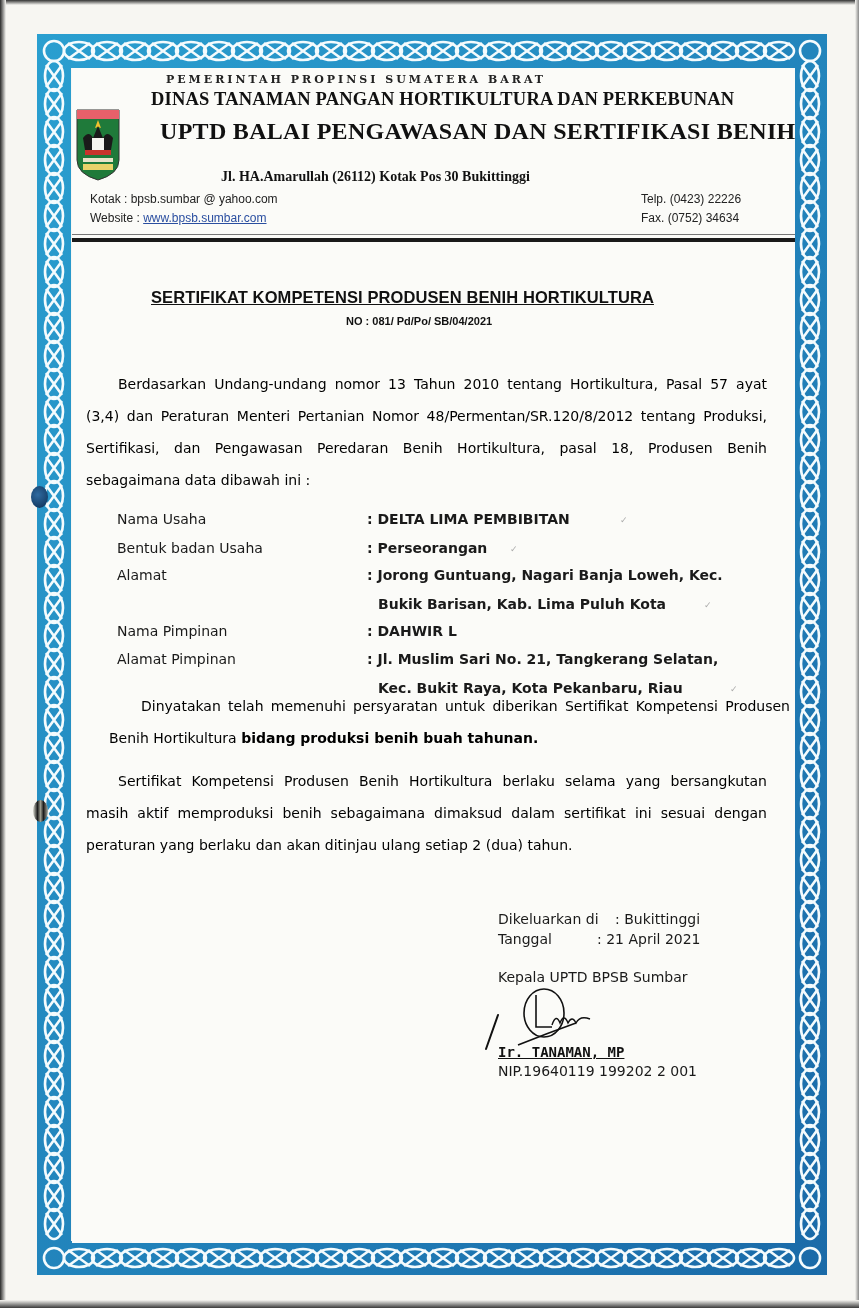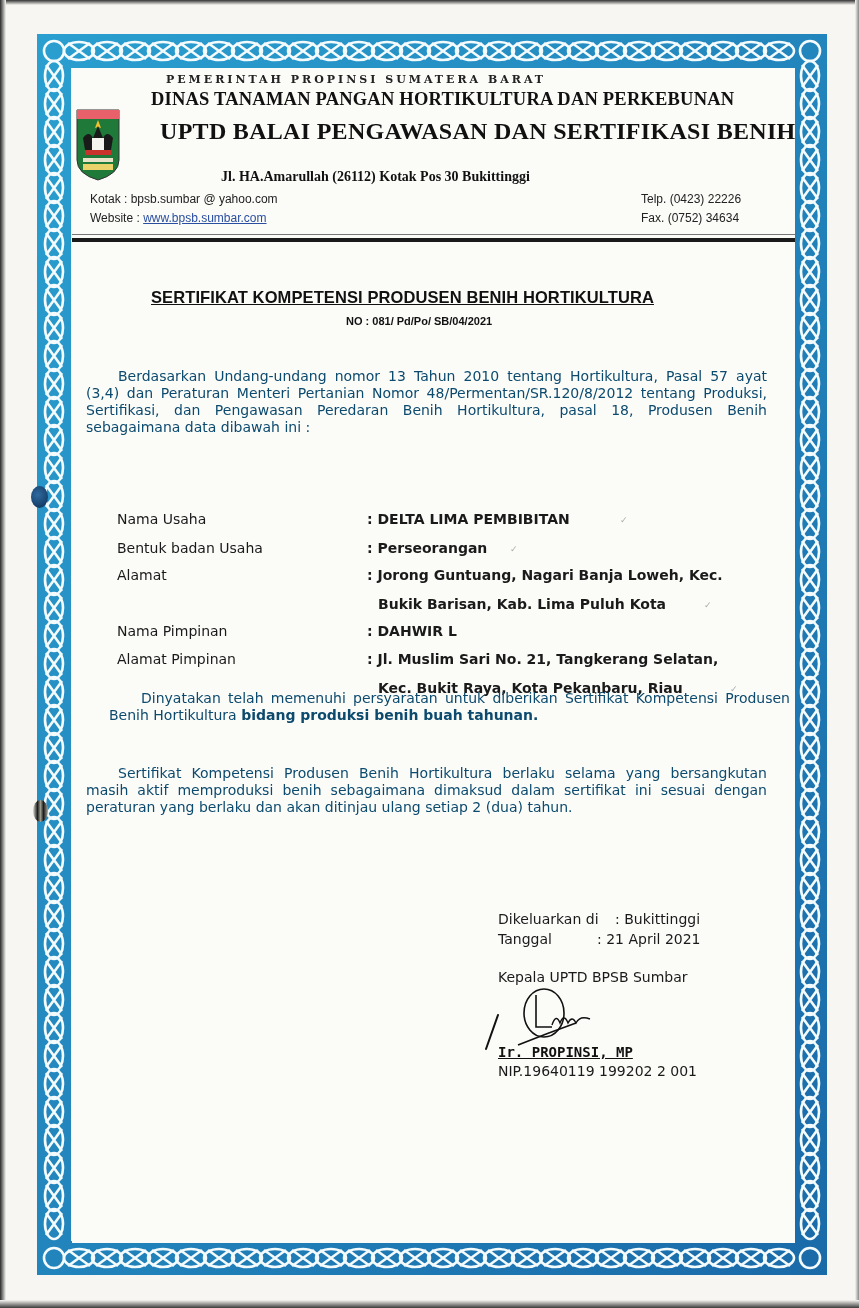--- a/index.html
+++ b/index.html
@@ -40,21 +40,21 @@
     .lh-telp { position: absolute; left: 641px; top: 192px; font-size: 12px; font-family: "Liberation Sans", sans-serif; color: #222; }
     .lh-fax { position: absolute; left: 641px; top: 211px; font-size: 12px; font-family: "Liberation Sans", sans-serif; color: #222; }
     .lh-rule { position: absolute; left: 72px; top: 238px; width: 723px; height: 4px; background: #1a1a1a; }
     .lh-rule-thin { position: absolute; left: 72px; top: 234px; width: 723px; height: 1px; background: #777; }
 
     .logo { position: absolute; left: 75px; top: 108px; width: 46px; height: 74px; }
 
     .cert-title { position: absolute; left: 151px; top: 288px; font-family: "Liberation Sans", sans-serif; font-weight: bold; font-size: 16.5px; text-decoration: underline; color: #111; letter-spacing: 0.1px; }
     .cert-no { position: absolute; left: 334px; top: 315px; font-family: "Liberation Sans", sans-serif; font-weight: bold; font-size: 11px; color: #111; margin-left: 12px; }
 
-    .para { position: absolute; font-size: 14px; line-height: 17px; color: #0c4a6e; }
+    .para { position: absolute; font-size: 14px; line-height: 32px; color: #000000; }
     .p1 { left: 86px; top: 368px; width: 681px; text-align: justify; text-indent: 32px; }
 
     .row-label { position: absolute; left: 117px; font-size: 14px; color: #1a1a1a; }
     .row-value { position: absolute; left: 367px; font-size: 14px; font-weight: bold; color: #1a1a1a; }
     .row-value-cont { position: absolute; left: 378px; font-size: 14px; font-weight: bold; color: #1a1a1a; }
 
     .p2 { left: 86px; top: 690px; width: 681px; text-align: justify; text-indent: 32px; margin-left: 23px; }
     .p3 { left: 86px; top: 765px; width: 681px; text-align: justify; text-indent: 32px; }
     .justify-last { text-align-last: left; }
 
@@ -701,20 +701,20 @@
   <div class="issued" style="top:969px">Kepala UPTD BPSB Sumbar</div>
 
   <svg class="signature" viewBox="0 0 130 70">
     <path d="M20 30 L8 64" stroke="#111" stroke-width="2" fill="none" stroke-linecap="round"></path>
     <ellipse cx="66" cy="28" rx="20" ry="24" stroke="#111" stroke-width="1.6" fill="none"></ellipse>
     <path d="M58 10 L58 42 L74 42" stroke="#111" stroke-width="1.6" fill="none"></path>
     <path d="M40 60 Q70 48 98 38" stroke="#111" stroke-width="1.6" fill="none"></path>
     <path d="M74 40 Q78 28 82 38 Q86 28 90 38 Q94 30 98 38 Q102 30 112 34" stroke="#111" stroke-width="1.4" fill="none"></path>
   </svg>
 
-  <div class="sign-name">Ir. PROPINSI, MP</div>
+  <div class="sign-name">Ir. TANAMAN, MP</div>
   <div class="sign-nip">NIP.19640119 199202 2 001</div>
 </div>
 
 <div class="tick" style="left:620px; top:515px">✓</div>
 <div class="tick" style="left:510px; top:544px">✓</div>
 <div class="tick" style="left:704px; top:600px">✓</div>
 <div class="tick" style="left:730px; top:684px">✓</div>
 
 </body></html>

